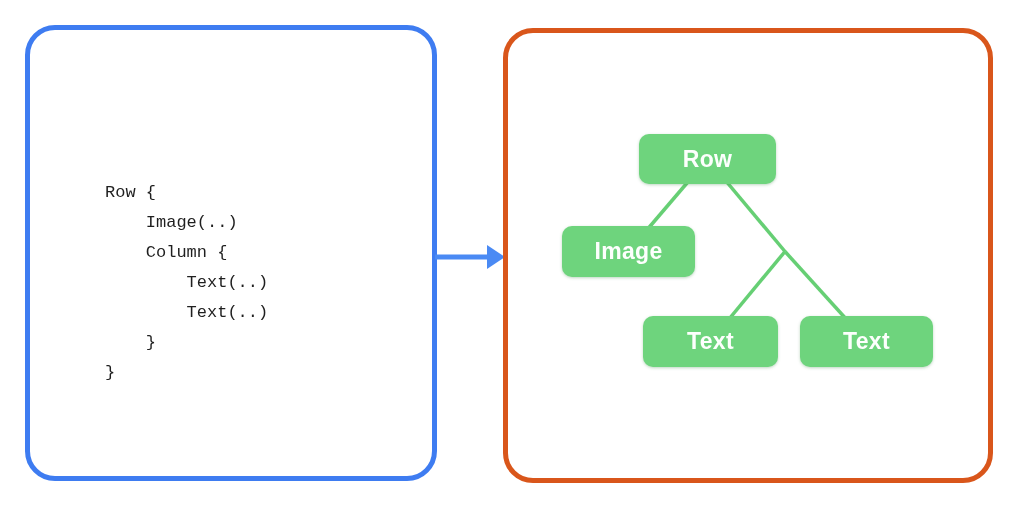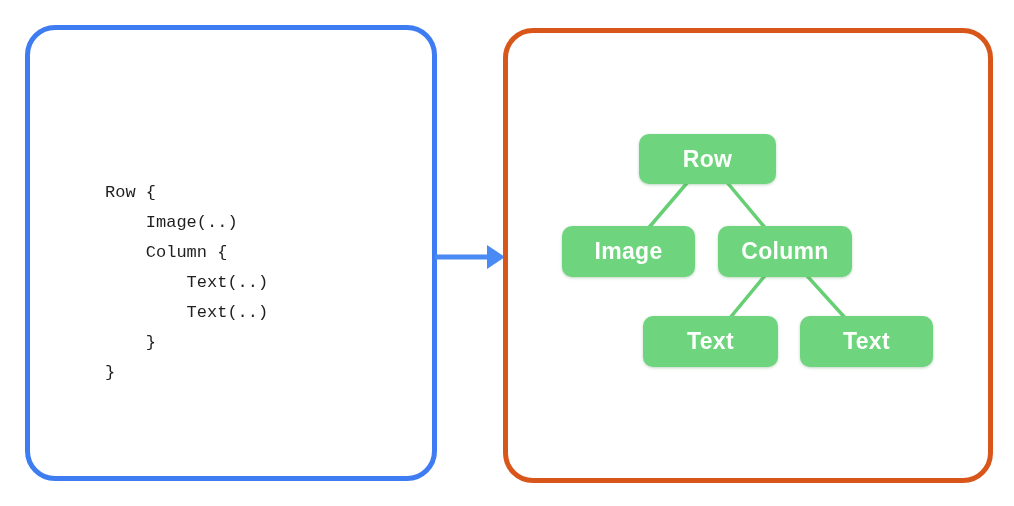--- a/index.html
+++ b/index.html
@@ -114,20 +114,19 @@
       <line x1="199.5" y1="126" x2="120.5" y2="218.5" stroke="#66CF74" stroke-width="3.5"></line>
       <line x1="199.5" y1="126" x2="277" y2="218.5" stroke="#66CF74" stroke-width="3.5"></line>
       <line x1="277" y1="218.5" x2="202.5" y2="308.5" stroke="#66CF74" stroke-width="3.5"></line>
       <line x1="277" y1="218.5" x2="358.5" y2="308.5" stroke="#66CF74" stroke-width="3.5"></line>
     </svg>
 
     <div class="tree-node node-image">Image</div>
 
     <div class="tree-node node-row">Row</div>
 
-    <div class="tree-node node-column">Column</div>
 
     <div class="tree-node node-text-1">Text</div>
 
     <div class="tree-node node-text-2">Text</div>
   </div>
 
 </div>
 
 </body></html>

